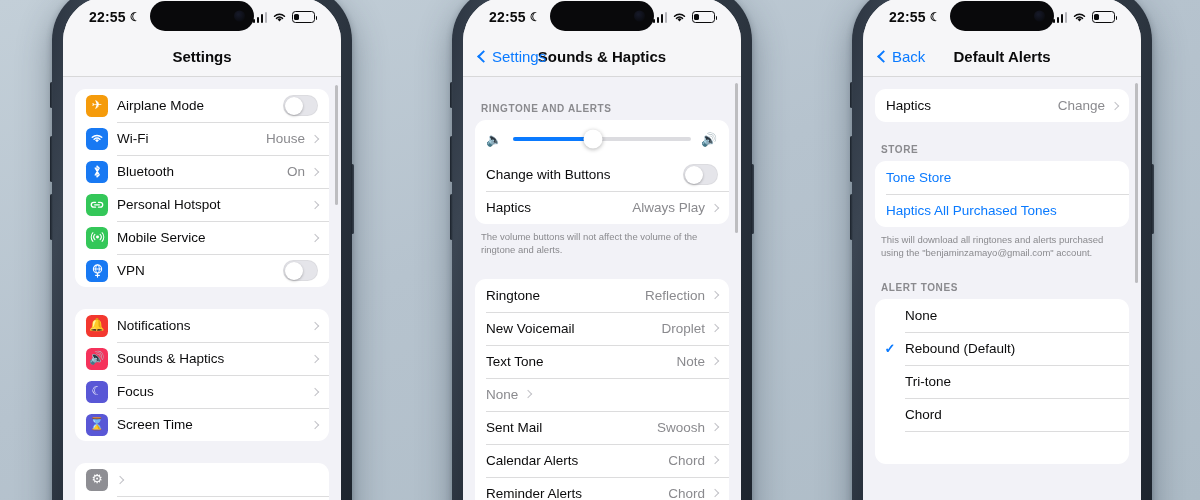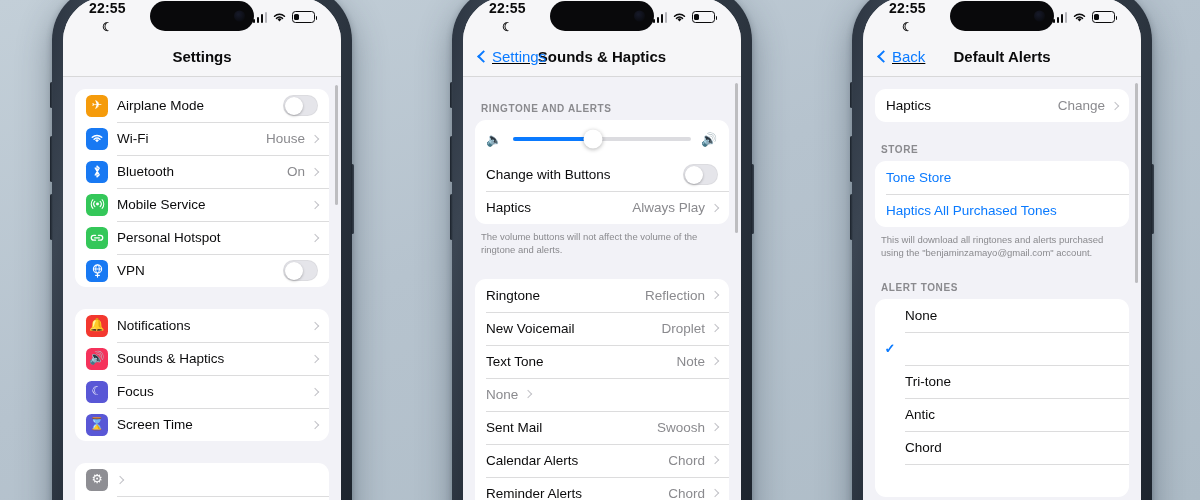--- a/index.html
+++ b/index.html
@@ -51,21 +51,21 @@
   .statusbar {
     position: relative;
     height: 40px;
     display: flex; align-items: center;
     padding: 0 26px;
     background: #f6f6f8;
   }
   .sb-time {
     font-size: 14px; font-weight: bold; color: #0b0b0c;
     letter-spacing: .2px;
-    display: flex; align-items: center; gap: 4px; flex-direction: column;
+    display: flex; align-items: center; gap: 4px;
   }
   .moon { font-size: 12px; }
   .island {
     position: absolute;
     left: 50%; transform: translateX(-50%);
     top: 4px;
     width: 104px; height: 30px;
     border-radius: 18px;
     background: #09090b;
   }
@@ -98,21 +98,20 @@
     width: 5px; border-radius: 1.6px; background: #0b0b0c;
   }
 
   
   .navbar {
     position: relative; height: 40px;
     display: flex; align-items: center;
     padding: 0 16px;
     background: #f6f6f8;
     border-bottom: .5px solid rgba(0,0,0,.12);
-    text-decoration: underline;
   }
   .nav-title {
     position: absolute; left: 0; right: 0; text-align: center;
     font-size: 15px; font-weight: bold; color: #0b0b0c;
   }
   .nav-back {
     position: relative; z-index: 2;
     display: flex; align-items: center; gap: 3px;
     color: #0a7aff; font-size: 15px;
   }
@@ -307,38 +306,38 @@
             <svg width="10" height="15" viewBox="0 0 10 16">
               <path d="M3 4.2 L7.4 11.6 L5 13.8 V2.2 L7.4 4.4 L3 11.8" stroke="#fff" stroke-width="1.35" fill="none" stroke-linejoin="round" stroke-linecap="round"></path>
             </svg>
           </span>
           <span class="row-label">Bluetooth</span>
           <span class="row-value">On</span>
           <span class="chev"></span>
         </div>
         <div class="row has-icon">
           <span class="app-icon" style="background:#34c759">
+            <svg width="16" height="13" viewBox="0 0 17 13">
+              <path d="M7 4.2 H5 A2.6 2.6 0 0 0 5 9.4 H7" stroke="#fff" stroke-width="1.35" fill="none" stroke-linecap="round"></path>
+              <path d="M10 4.2 H12 A2.6 2.6 0 0 1 12 9.4 H10" stroke="#fff" stroke-width="1.35" fill="none" stroke-linecap="round"></path>
+              <path d="M6 6.8 H11" stroke="#fff" stroke-width="1.35" stroke-linecap="round"></path>
+            </svg>
+          </span>
+          <span class="row-label">Personal Hotspot</span>
+          <span class="chev"></span>
+        </div>
+        <div class="row has-icon">
+          <span class="app-icon" style="background:#34c759">
             <svg width="15" height="14" viewBox="0 0 16 15">
               <circle cx="8" cy="6.5" r="1.6" fill="#fff"></circle>
               <path d="M5.2 3.7 A4 4 0 0 0 5.2 9.3 M10.8 3.7 A4 4 0 0 1 10.8 9.3" stroke="#fff" stroke-width="1.2" fill="none" stroke-linecap="round"></path>
               <path d="M3.1 1.8 A6.9 6.9 0 0 0 3.1 11.2 M12.9 1.8 A6.9 6.9 0 0 1 12.9 11.2" stroke="#fff" stroke-width="1.1" fill="none" stroke-linecap="round"></path>
             </svg>
           </span>
           <span class="row-label">Mobile Service</span>
-          <span class="chev"></span>
-        </div>
-        <div class="row has-icon">
-          <span class="app-icon" style="background:#34c759">
-            <svg width="16" height="13" viewBox="0 0 17 13">
-              <path d="M7 4.2 H5 A2.6 2.6 0 0 0 5 9.4 H7" stroke="#fff" stroke-width="1.35" fill="none" stroke-linecap="round"></path>
-              <path d="M10 4.2 H12 A2.6 2.6 0 0 1 12 9.4 H10" stroke="#fff" stroke-width="1.35" fill="none" stroke-linecap="round"></path>
-              <path d="M6 6.8 H11" stroke="#fff" stroke-width="1.35" stroke-linecap="round"></path>
-            </svg>
-          </span>
-          <span class="row-label">Personal Hotspot</span>
           <span class="chev"></span>
         </div>
         <div class="row has-icon">
           <span class="app-icon" style="background:#1879f3">
             <svg width="15" height="16" viewBox="0 0 16 17">
               <circle cx="8" cy="6.4" r="4.4" stroke="#fff" stroke-width="1.2" fill="none"></circle>
               <ellipse cx="8" cy="6.4" rx="2" ry="4.4" stroke="#fff" stroke-width="1" fill="none"></ellipse>
               <path d="M3.8 6.4 H12.2 M8 11 V15 M6 13.2 H10" stroke="#fff" stroke-width="1.2" stroke-linecap="round"></path>
             </svg>
           </span>
@@ -566,33 +565,30 @@
       <div class="gap-md"></div>
       <div class="section-head">ALERT TONES</div>
 
       <div class="group">
         <div class="row check">
           <span class="ck"></span>
           <span class="row-label">None</span>
         </div>
         <div class="row check">
           <span class="ck">✓</span>
+          <span class="row-label">Rebound (Default)</span>
         </div>
         <div class="row check">
           <span class="ck"></span>
           <span class="row-label">Tri-tone</span>
         </div>
         <div class="row check">
           <span class="ck"></span>
-          <span class="row-label">Antic</span>
+          <span class="row-label">Chord</span>
         </div>
         <div class="row check">
           <span class="ck"></span>
-          <span class="row-label">Chord</span>
-        </div>
-        <div class="row check">
-          <span class="ck"></span>
 
         </div>
       </div>
     </div>
   </div>
 </div>
 
 </body></html>

